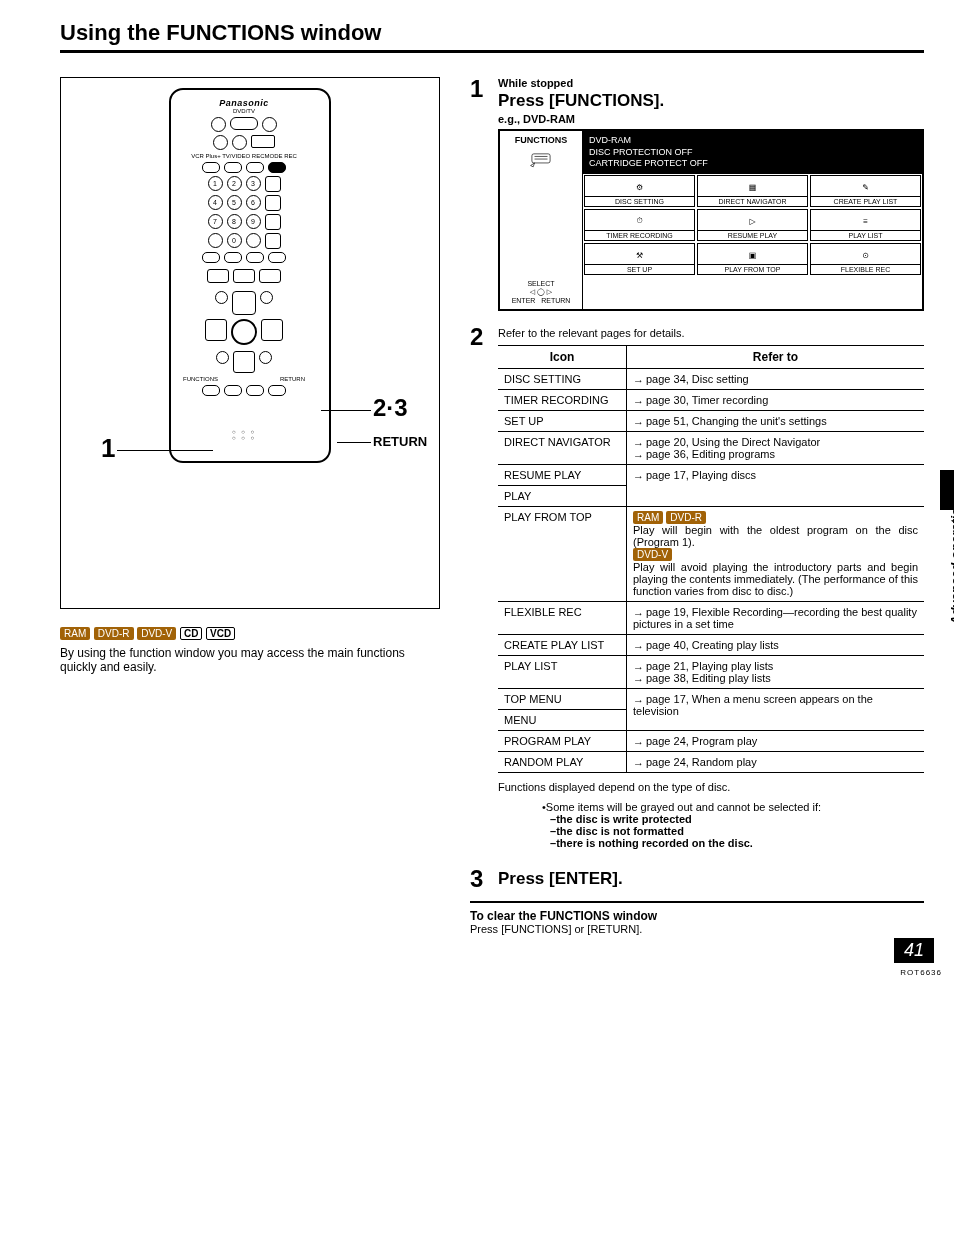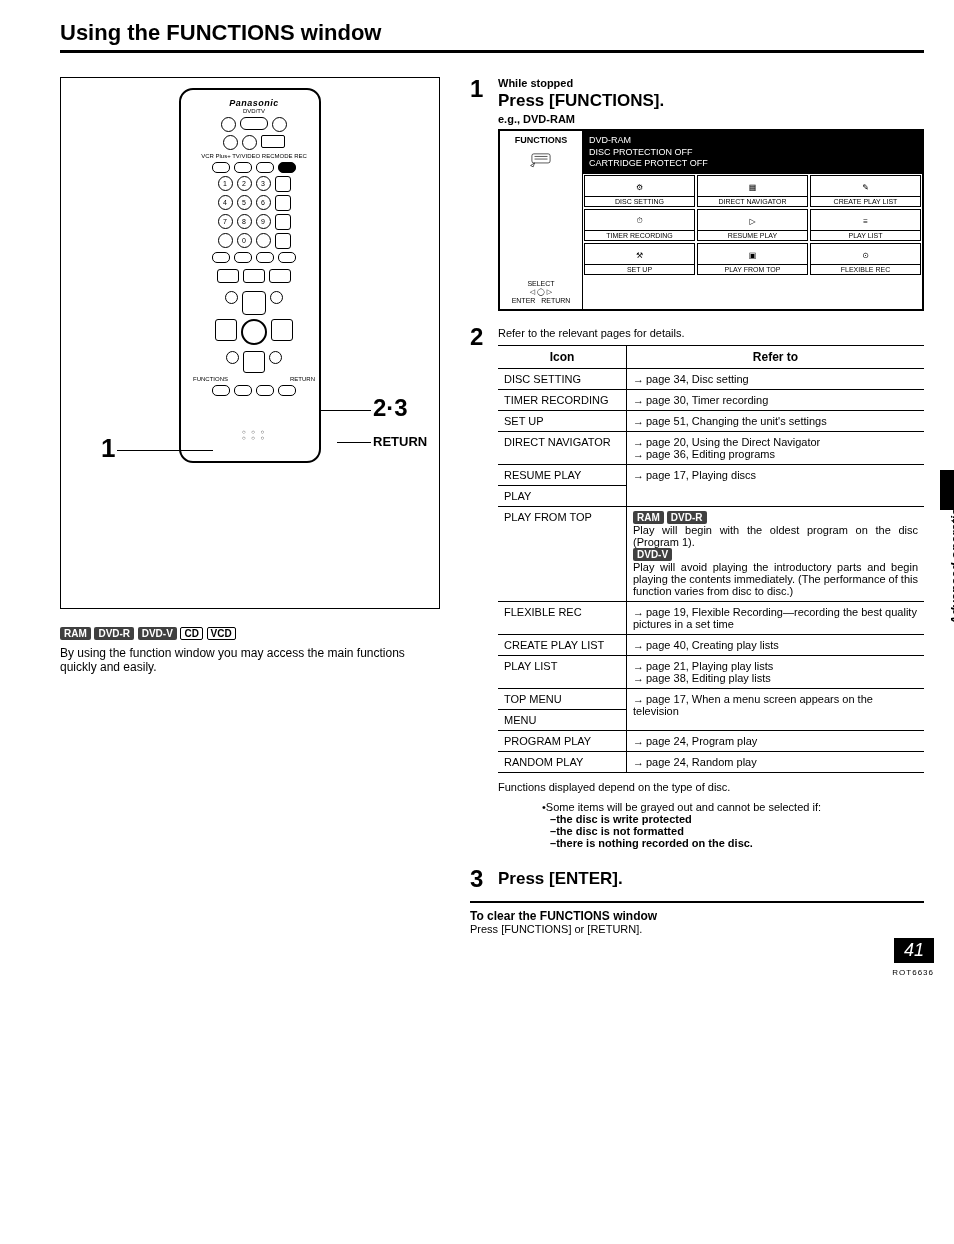--- a/index.html
+++ b/index.html
@@ -37,21 +37,21 @@
     padding: 10px 10px 40px 10px;
     position: relative;
     height: 480px;
     margin-bottom: 16px;
   }
   .remote {
     width: 130px;
     margin: 0 auto;
     border: 2px solid #000;
     border-radius: 14px;
-    padding: 8px 0 20px 8px;
+    padding: 8px 20px 20px 8px;
     font-size: 8px;
     text-align: center;
     position: relative;
   }
   .remote .brand { font-weight: bold; font-style: italic; letter-spacing: .5px; font-size:9px;}
   .remote .tiny { font-size:6px; }
   .row { display:flex; justify-content:center; gap:4px; margin:3px 0;}
   .oval { width:16px; height:9px; border:1px solid #000; border-radius:5px;}
   .circ { width:13px; height:13px; border:1px solid #000; border-radius:50%; display:flex; align-items:center; justify-content:center; font-size:7px;}
   .rect { width:20px; height:12px; border:1px solid #000; border-radius:3px;}
@@ -63,21 +63,21 @@
   }
   .co-1 { left: 40px; top: 355px; }
   .co-23 { left: 312px; top: 316px; font-size:24px;}
   .co-return { left: 312px; top: 356px; font-size:13px; font-weight:bold;}
   .leader { position:absolute; height:1px; background:#000; }
   .leader-1 { left:56px; top:372px; width:96px; }
   .leader-23 { left:260px; top:332px; width:50px; }
   .leader-ret { left:276px; top:364px; width:34px; }
   
   .badges { margin-top:6px; }
-  .badge-dark { display:inline-block; background:#404040; color:#fff; font-size:10px; padding:1px 4px; border-radius:2px; font-weight:bold;}
+  .badge-dark { display:inline-block; background:#a16207; color:#fff; font-size:10px; padding:1px 4px; border-radius:2px; font-weight:normal;}
   .badge-outline { display:inline-block; border:1px solid #000; font-size:10px; padding:0 3px; border-radius:2px; font-weight:bold;}
   .intro { font-size:12px; margin-top:6px; }
   
   .step { display:flex; margin-bottom:10px; }
   .step-num { font-size:24px; font-weight:bold; width:28px; flex-shrink:0; line-height:1;}
   .step-body { flex:1; }
   .while { font-size:11px; font-weight:bold; }
   .press-line { font-size:17px; font-weight:bold; margin:2px 0;}
   .eg { font-size:11px; font-weight:bold; margin-bottom:4px;}
   
@@ -116,21 +116,21 @@
   .side-tab {
     position:absolute; right:6px; top:500px;
     transform: rotate(-90deg); transform-origin: right top;
     font-size:13px; font-style:italic; font-weight:bold;
   }
   .page-num {
     position:absolute; right:20px; bottom:12px;
     background:#000; color:#fff; font-style:italic; font-size:18px;
     padding:2px 10px;
   }
-  .docid { position:absolute; right:20px; bottom:-2px; font-size:8px; letter-spacing:1px;}
+  .docid { position:absolute; right:12px; bottom:-2px; font-size:8px; letter-spacing:1px;}
   .side-bar { position:absolute; right:0; top:470px; width:14px; height:40px; background:#000;}
 </style>
 </head>
 <body>
 
 <div class="page-title">Using the FUNCTIONS window</div>
 
 <div class="columns">
 
   <div class="left-col">

